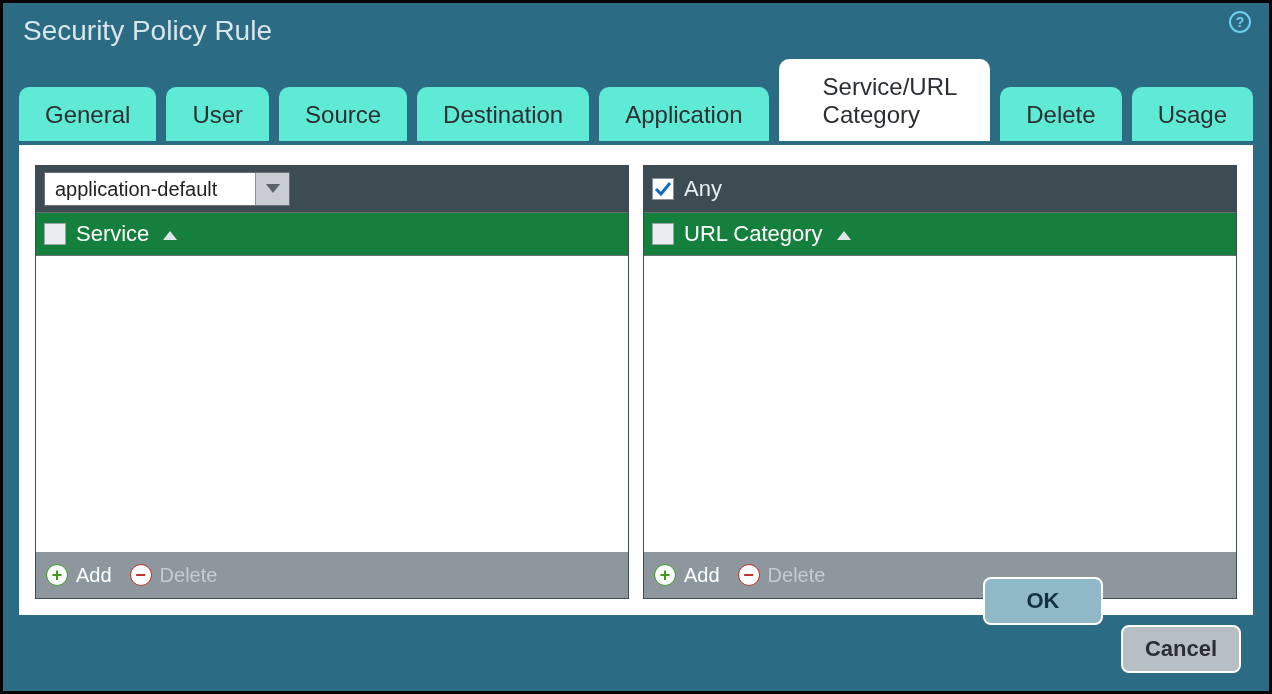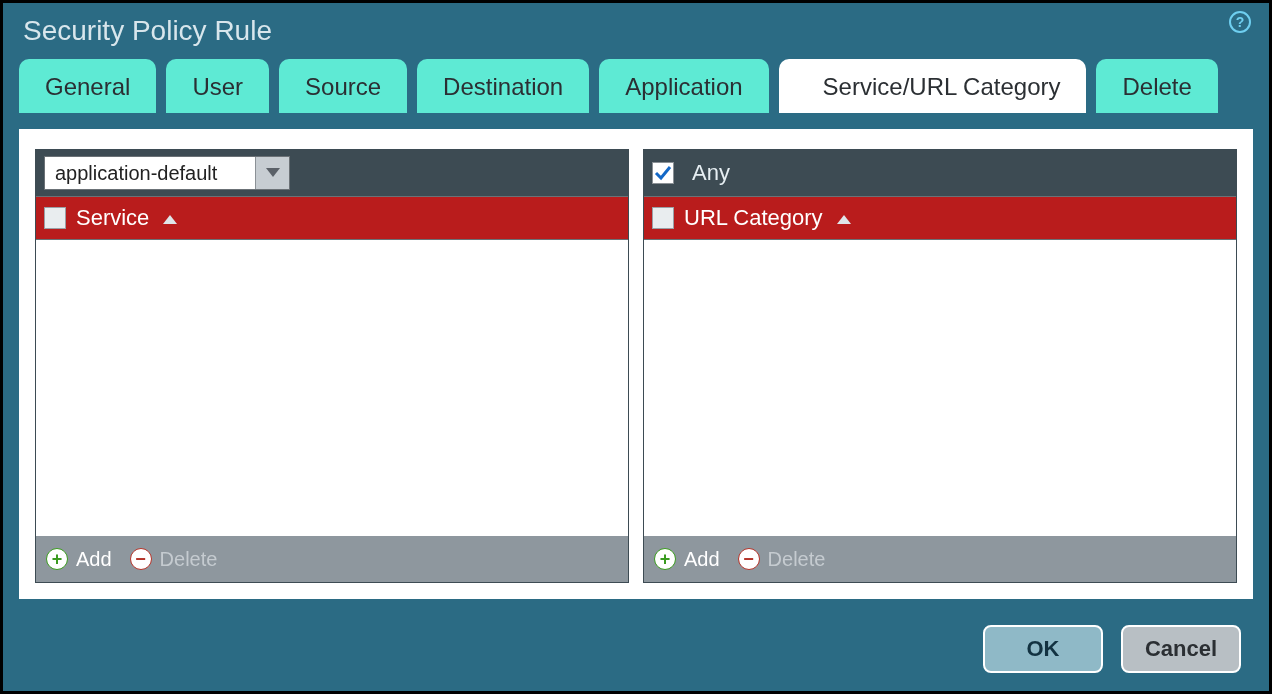--- a/index.html
+++ b/index.html
@@ -56,21 +56,21 @@
     cursor: pointer;
     user-select: none;
   }
   .tab.active {
     background: #ffffff;
     padding-left: 44px;
   }
 
   .tab-body {
     background: #ffffff;
-    margin: 16px 16px;
+    margin: 4px 16px;
     flex: 0 0 auto;
     height: 470px;
     display: flex;
     gap: 14px;
     padding: 20px 16px 16px 16px;
   }
 
   .panel {
     flex: 1 1 50%;
     display: flex;
@@ -109,38 +109,38 @@
     display: flex;
     align-items: center;
     justify-content: center;
     cursor: pointer;
   }
   .combo-btn svg { width: 14px; height: 10px; }
 
   .any-check {
     display: flex;
     align-items: center;
-    gap: 18px;
+    gap: 10px;
     color: #e6eef2;
     font-size: 22px;
     cursor: pointer;
   }
   .chkbox {
     width: 22px; height: 22px;
     background: #ffffff;
     border: 1px solid #8b9196;
     display: flex;
     align-items: center;
     justify-content: center;
   }
   .chkbox.checked svg { display: block; }
   .chkbox svg { display: none; width: 18px; height: 18px; }
 
   .col-header {
-    background: #b91c1c;
+    background: #15803d;
     height: 44px;
     display: flex;
     align-items: center;
     padding: 0 8px;
     gap: 10px;
     color: #ffffff;
     font-size: 22px;
     border-top: 1px solid #6b7176;
     border-bottom: 1px solid #6b7176;
   }
@@ -203,21 +203,21 @@
     border-radius: 8px;
     border: 2px solid #ffffff;
     font-size: 22px;
     display: flex;
     align-items: center;
     justify-content: center;
     cursor: pointer;
     user-select: none;
   }
   .btn.ok { background: #8fb9c7; color: #123241; }
-  .btn.cancel { background: #b8bfc4; color: #2b2f33; }
+  .btn.cancel { background: #b8bfc4; color: #2b2f33; margin-top: 48px; }
 </style>
 </head>
 <body>
 
 <div class="dialog">
 
   <div class="titlebar">
     <span>Security Policy Rule</span>
     <div class="help-icon">
       <span>?</span>
@@ -225,20 +225,21 @@
   </div>
 
   <div class="tabs-row">
     <div class="tab">General</div>
     <div class="tab">User</div>
     <div class="tab">Source</div>
     <div class="tab">Destination</div>
     <div class="tab">Application</div>
     <div class="tab active">Service/URL Category</div>
     <div class="tab">Delete</div>
+    <div class="tab">Usage</div>
   </div>
 
   <div class="tab-body">
 
     <div class="panel">
       <div class="panel-topbar">
         <div class="combo">
           <input type="text" value="application-default" style="">
           <div class="combo-btn">
             <svg viewBox="0 0 14 10">

